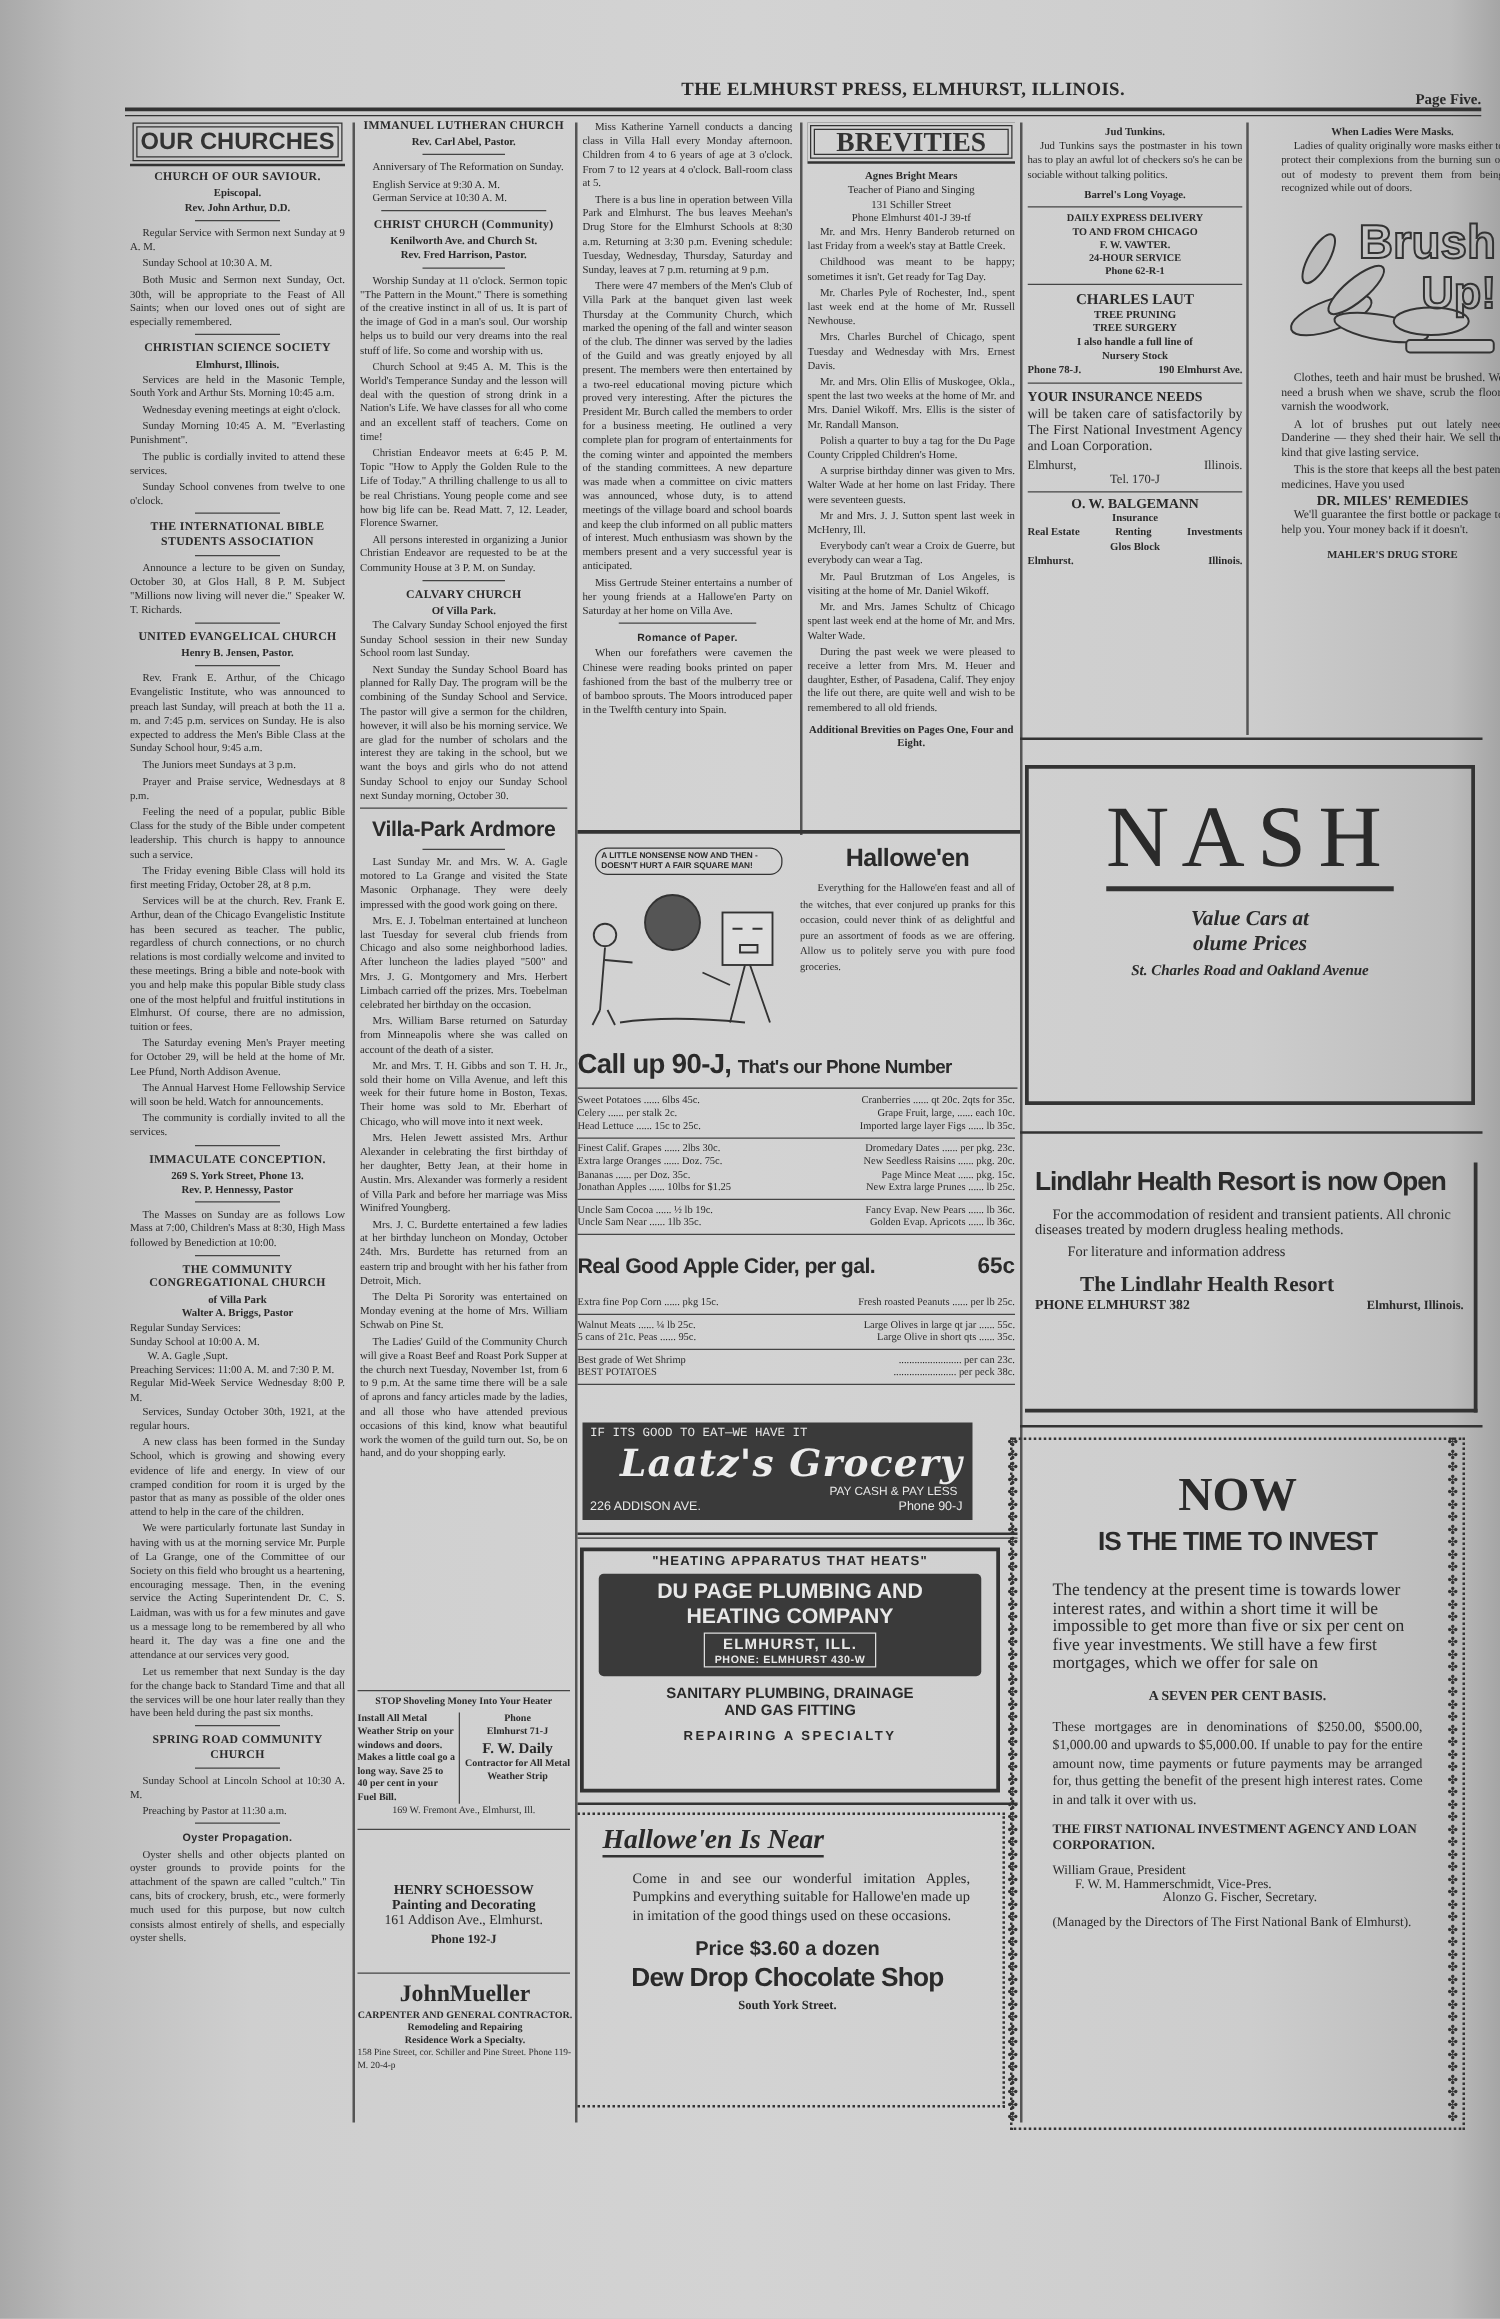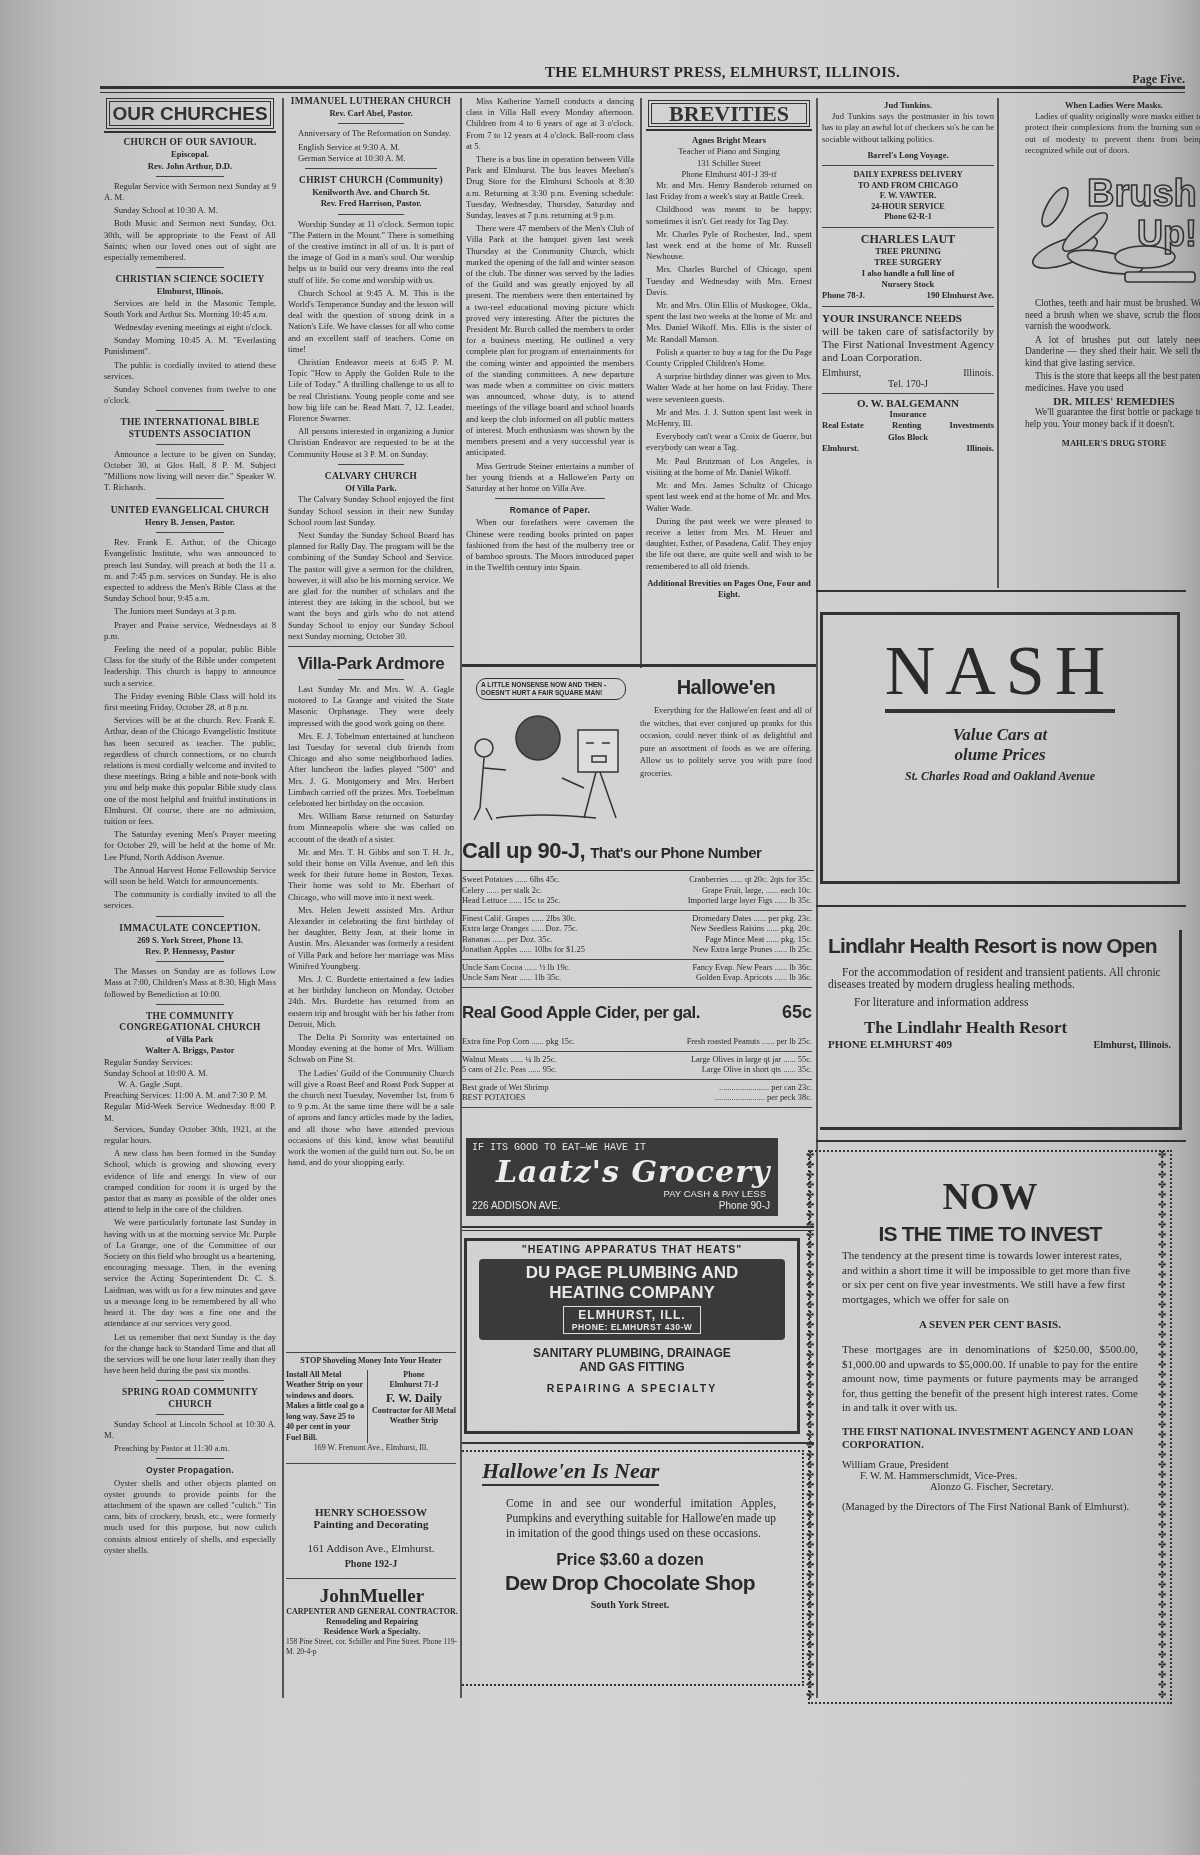--- a/index.html
+++ b/index.html
@@ -153,21 +153,21 @@
         <div style="font-weight:bold;font-size:12px;line-height:15px">F. W. Daily</div>
         <div style="font-weight:bold">Contractor for All Metal Weather Strip</div>
       </div>
     </div>
     <div style="text-align:center">169 W. Fremont Ave., Elmhurst, Ill.</div>
   </div>
 
   <div class="abs center" style="left:286px;top:1506px;width:170px;height:72px;border-bottom:1px solid #444;font-family:'Liberation Serif',serif;">
     <div style="font-weight:bold;font-size:11px">HENRY SCHOESSOW</div>
     <div style="font-weight:bold;font-size:11px">Painting and Decorating</div>
-    <div style="font-size:11px;margin-top:12px">161 Addison Ave., Elmhurst.</div>
+    <div style="font-size:11px;margin-top:0">161 Addison Ave., Elmhurst.</div>
     <div style="font-weight:bold;font-size:10px;margin-top:4px">Phone 192-J</div>
   </div>
 
   <div class="abs center" style="left:286px;top:1585px;width:172px;height:100px;font-family:'Liberation Serif',serif;">
     <div style="font-weight:bold;font-size:19px;line-height:22px">JohnMueller</div>
     <div style="font-weight:bold;font-size:8px;line-height:10px">CARPENTER AND GENERAL CONTRACTOR.</div>
     <div style="font-weight:bold;font-size:8px;line-height:10px">Remodeling and Repairing</div>
     <div style="font-weight:bold;font-size:8px;line-height:10px">Residence Work a Specialty.</div>
     <div style="font-size:7.5px;line-height:10px;text-align:left">158 Pine Street, cor. Schiller and Pine Street. Phone 119-M.    20-4-p</div>
   </div>
@@ -292,33 +292,33 @@
     <div style="font-style:italic;font-weight:bold;font-size:12px;margin-top:4px;">St. Charles Road and Oakland Avenue</div>
   </div>
   <div class="rule" style="left:816px;top:905px;width:370px;height:2px;"></div>
 
   <div class="ad" style="left:820px;top:930px;width:362px;height:200px;border:none;border-right:3px solid #333;border-bottom:3px solid #333;text-align:left;padding:4px 8px;">
     <div style="font-family:'Liberation Sans',sans-serif;font-weight:bold;font-size:21px;letter-spacing:-.8px;">Lindlahr Health Resort is now Open</div>
     <div style="font-size:11.5px;line-height:12px;margin-top:8px;text-indent:14px;">For the accommodation of resident and transient patients. All chronic diseases treated by modern drugless healing methods.</div>
     <div style="font-size:11.5px;margin-top:6px;padding-left:26px;">For literature and information address</div>
     <div style="font-weight:bold;font-size:17px;margin-top:10px;padding-left:36px;">The Lindlahr Health Resort</div>
     <div style="display:flex;justify-content:space-between;align-items:flex-end;font-weight:bold;">
-      <span style="font-size:11px"><span>PHONE</span> <span>ELMHURST 409</span></span>
+      <span style="font-size:11px"><span>PHONE</span> <span>ELMHURST 382</span></span>
       <span style="font-size:10px">Elmhurst, Illinois.</span>
     </div>
   </div>
   <div class="rule" style="left:816px;top:1140px;width:370px;height:2px;"></div>
 
   <div class="abs" style="left:808px;top:1150px;width:360px;height:550px;border:2px dotted #333;"></div>
   <div class="cross-border" style="left:806px;top:1150px;width:10px;height:550px;">✤✤✤✤✤✤✤✤✤✤✤✤✤✤✤✤✤✤✤✤✤✤✤✤✤✤✤✤✤✤✤✤✤✤✤✤✤✤✤✤✤✤✤✤✤✤✤✤✤✤✤✤✤✤✤</div>
   <div class="cross-border" style="left:1158px;top:1150px;width:10px;height:550px;">✤✤✤✤✤✤✤✤✤✤✤✤✤✤✤✤✤✤✤✤✤✤✤✤✤✤✤✤✤✤✤✤✤✤✤✤✤✤✤✤✤✤✤✤✤✤✤✤✤✤✤✤✤✤✤</div>
   <div class="ad" style="left:830px;top:1170px;width:320px;height:520px;border:none;text-align:left;">
     <div class="center" style="font-weight:bold;font-size:38px;line-height:44px;margin-top:4px;">NOW</div>
     <div class="center" style="font-family:'Liberation Sans',sans-serif;font-weight:bold;font-size:21px;letter-spacing:-.8px;margin-top:4px;">IS THE TIME TO INVEST</div>
-    <div style="font-size:11px;line-height:14.5px;margin-top:2px;padding:0 12px;">The tendency at the present time is towards lower interest rates, and within a short time it will be impossible to get more than five or six per cent on five year investments. We still have a few first mortgages, which we offer for sale on</div>
+    <div style="font-size:14px;line-height:14.5px;margin-top:20px;padding:0 12px;">The tendency at the present time is towards lower interest rates, and within a short time it will be impossible to get more than five or six per cent on five year investments. We still have a few first mortgages, which we offer for sale on</div>
     <div class="center" style="font-weight:bold;font-size:11px;margin:12px 0;">A SEVEN PER CENT BASIS.</div>
     <div style="font-size:11px;line-height:14.5px;padding:0 12px;text-align:justify;">These mortgages are in denominations of $250.00, $500.00, $1,000.00 and upwards to $5,000.00. If unable to pay for the entire amount now, time payments or future payments may be arranged for, thus getting the benefit of the present high interest rates. Come in and talk it over with us.</div>
     <div style="font-weight:bold;font-size:10.5px;line-height:13px;margin-top:10px;padding:0 12px;">THE FIRST NATIONAL INVESTMENT AGENCY AND LOAN CORPORATION.</div>
     <div style="font-size:10.5px;margin-top:8px;padding:0 12px;">William Graue, President</div>
     <div style="font-size:10.5px;padding-left:30px;">F. W. M. Hammerschmidt, Vice-Pres.</div>
     <div style="font-size:10.5px;padding-left:100px;">Alonzo G. Fischer, Secretary.</div>
     <div style="font-size:10.5px;line-height:13px;margin-top:8px;padding:0 12px;">(Managed by the Directors of The First National Bank of Elmhurst).</div>
   </div>
 
   <div class="abs" style="left:466px;top:672px;width:166px;height:160px;">

